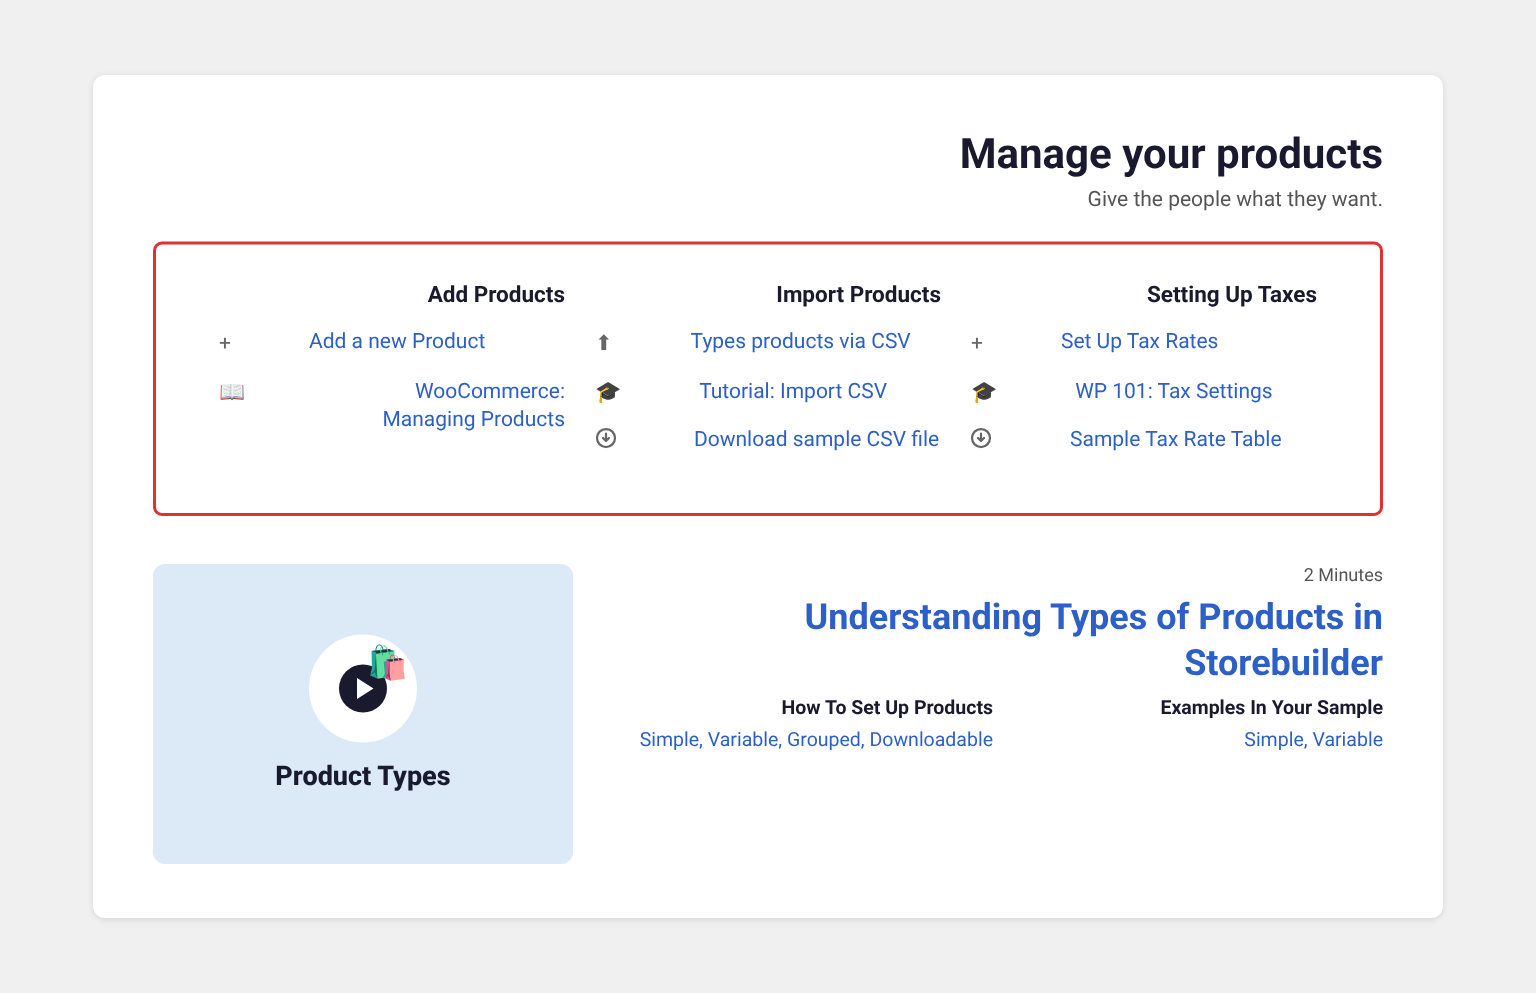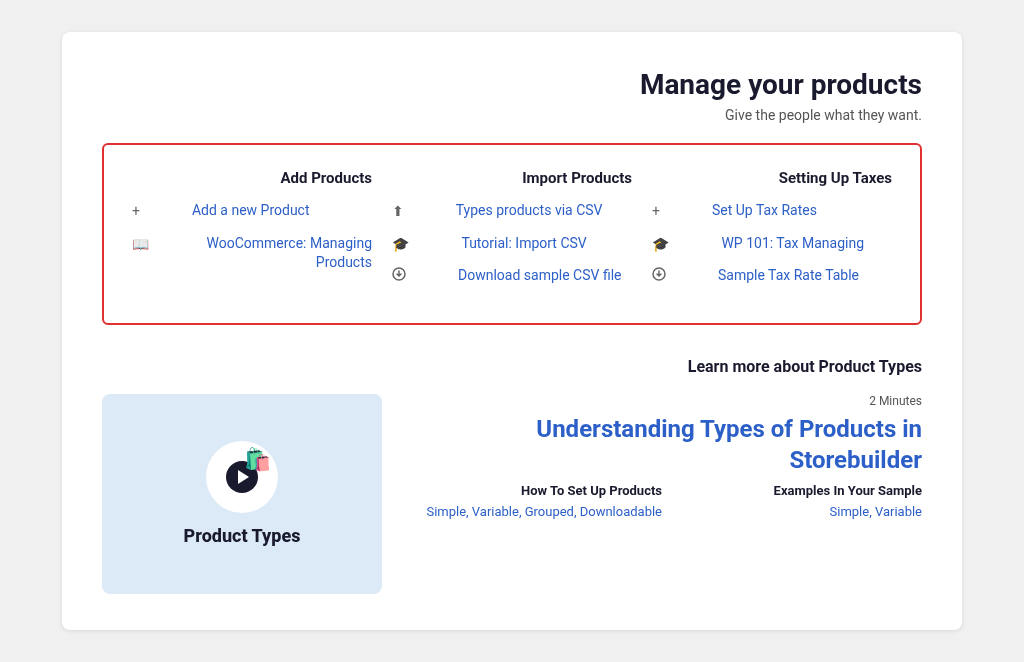--- a/index.html
+++ b/index.html
@@ -29,21 +29,21 @@
     }
     .main-subtitle {
       font-size: 14px;
       color: #555;
       margin-bottom: 20px;
       margin-left: 24px;
     }
     .grid-box {
       border: 2px solid #e03030;
       border-radius: 6px;
-      padding: 24px 28px;
+      padding: 24px 42px;
       display: grid;
       grid-template-columns: 1fr 1fr 1fr;
       gap: 20px;
       margin-bottom: 32px;
     }
     .grid-col {}
     .col-title {
       font-size: 15px;
       font-weight: 700;
       color: #1a1a2e;
@@ -210,36 +210,35 @@
     </div>
 
     <div class="grid-col">
       <div class="col-title">Setting Up Taxes</div>
       <a class="link-item">
         <span class="link-icon">+</span>
         <span class="link-text">Set Up Tax Rates</span>
       </a>
       <a class="link-item">
         <span class="link-icon">🎓</span>
-        <span class="link-text">WP 101: Tax Managing</span>
+        <span class="link-text">WP 101: Tax Settings</span>
       </a>
       <a class="link-item">
         <span class="link-icon">
           <svg width="14" height="14" viewBox="0 0 14 14" fill="none" xmlns="http://www.w3.org/2000/svg">
             <circle cx="7" cy="7" r="6" stroke="#666" stroke-width="1.5"></circle>
             <path d="M7 4v4M5 7l2 2 2-2" stroke="#666" stroke-width="1.5" stroke-linecap="round" stroke-linejoin="round"></path>
           </svg>
         </span>
         <span class="link-text">Sample Tax Rate Table</span>
       </a>
     </div>
 
   </div>
 
-  <div class="section-title">Learn more about Product Types</div>
 
   <div class="bottom-section">
 
     <div class="thumbnail">
       <div class="thumbnail-circle">
         <span class="shopping-bags">🛍️</span>
         <div class="play-btn">
           <div class="play-triangle"></div>
         </div>
       </div>

